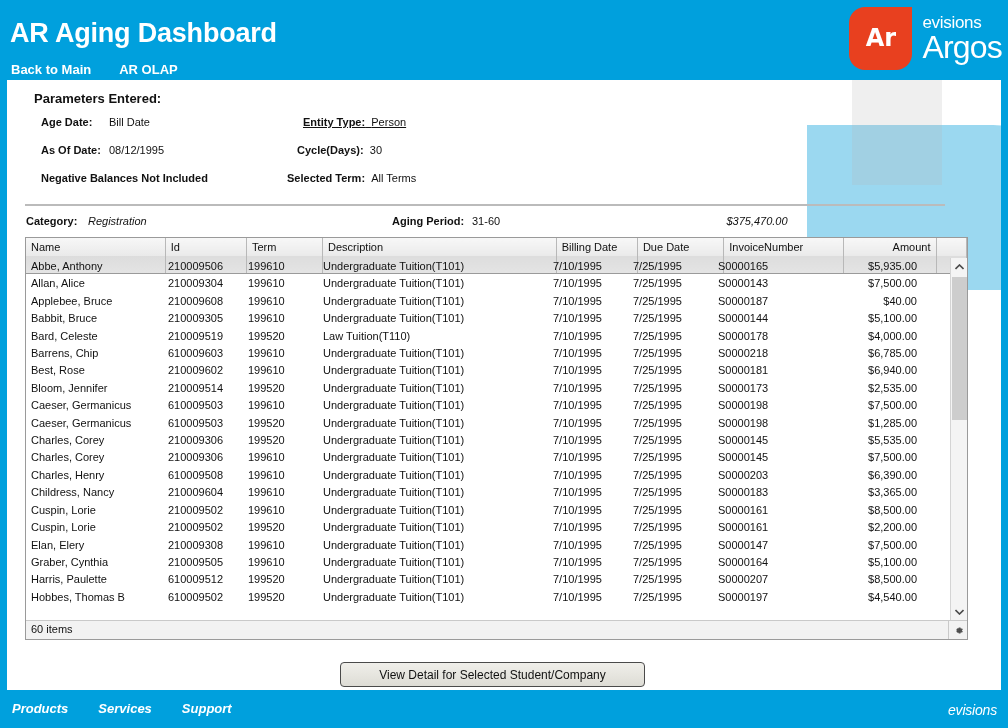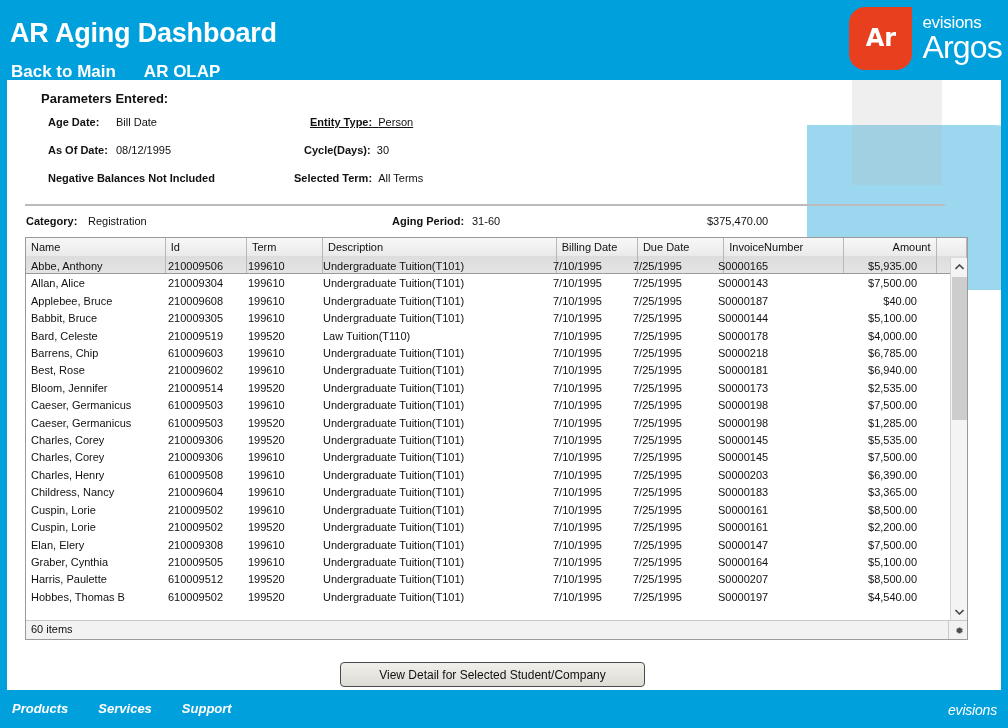--- a/index.html
+++ b/index.html
@@ -28,21 +28,21 @@
     position: absolute; left: 10px; top: 18px;
     font-size: 27px; font-weight: bold; color: #ffffff;
     letter-spacing: -0.2px;
     white-space: nowrap;
   }
   #header-nav {
     position: absolute; left: 11px; top: 62px;
     display: flex; gap: 28px;
   }
   #header-nav .navlink {
-    font-size: 17px; font-weight: bold; color: #ffffff;
+    font-size: 13px; font-weight: bold; color: #ffffff;
     text-decoration: none; white-space: nowrap; cursor: pointer;
   }
 
   
   #logo {
     position: absolute; right: 6px; top: 7px;
     display: flex; align-items: center; gap: 10px;
   }
   #logo-mark {
     width: 63px; height: 63px;
@@ -86,21 +86,21 @@
   }
   #deco-gray {
     position: absolute; left: 845px; top: 0px;
     width: 90px; height: 105px;
     background: rgba(180,180,180,0.22);
     pointer-events: none;
   }
 
   
   #params {
-    position: absolute; left: 15px; top: 0;
+    position: absolute; left: 8px; top: 0;
     width: 891px; height: 130px; padding-left: 44px;
   }
   #params-title {
     position: absolute; left: 19px; top: 11px;
     font-size: 13px; font-weight: bold; color: #111;
   }
   .prow { position: absolute; font-size: 11px; color: #111; white-space: nowrap; }
   .plabel { font-weight: bold; }
   .pval { font-weight: normal; }
 
@@ -117,24 +117,24 @@
     width: 920px; height: 2px; background: #BBBBBB;
   }
 
   
   #cat-row {
     position: absolute; left: 0; top: 132px;
     width: 994px; height: 24px;
     font-size: 11px; color: #111;
   }
   #cat-label { position: absolute; left: 19px; top: 3px; font-weight: bold; }
-  #cat-value { position: absolute; left: 81px; top: 3px; }
+  #cat-value { position: absolute; left: 81px; top: 3px; font-style: italic; }
   #aging-label { position: absolute; left: 385px; top: 3px; font-weight: bold; }
   #aging-value { position: absolute; left: 465px; top: 3px; }
-  #total-amount { position: absolute; left: 700px; top: 3px; width: 100px; text-align: left; }
+  #total-amount { position: absolute; left: 700px; top: 3px; width: 100px; text-align: center; font-style: italic; }
 
   
   #grid {
     position: absolute; left: 18px; top: 157px;
     width: 943px; height: 403px;
     border: 1px solid #9A9A9A;
     background: #ffffff;
     overflow: hidden;
   }
   table.data { border-collapse: collapse; width: 100%; table-layout: fixed; }

